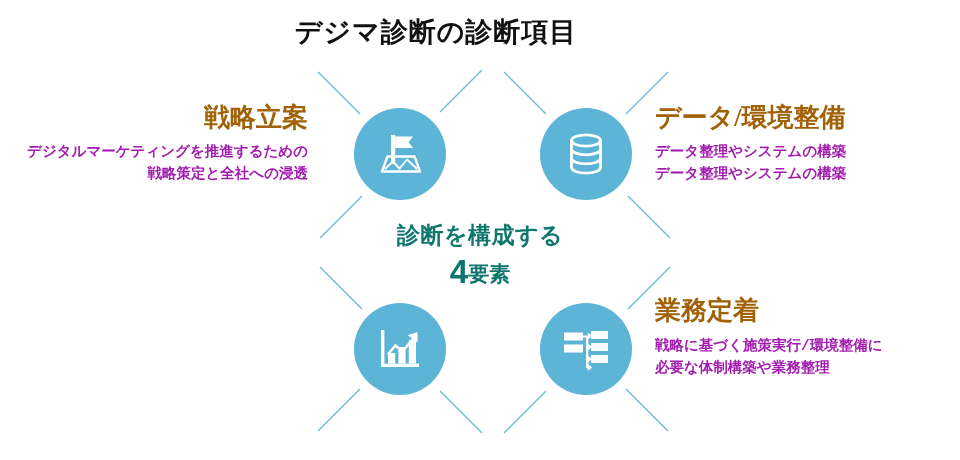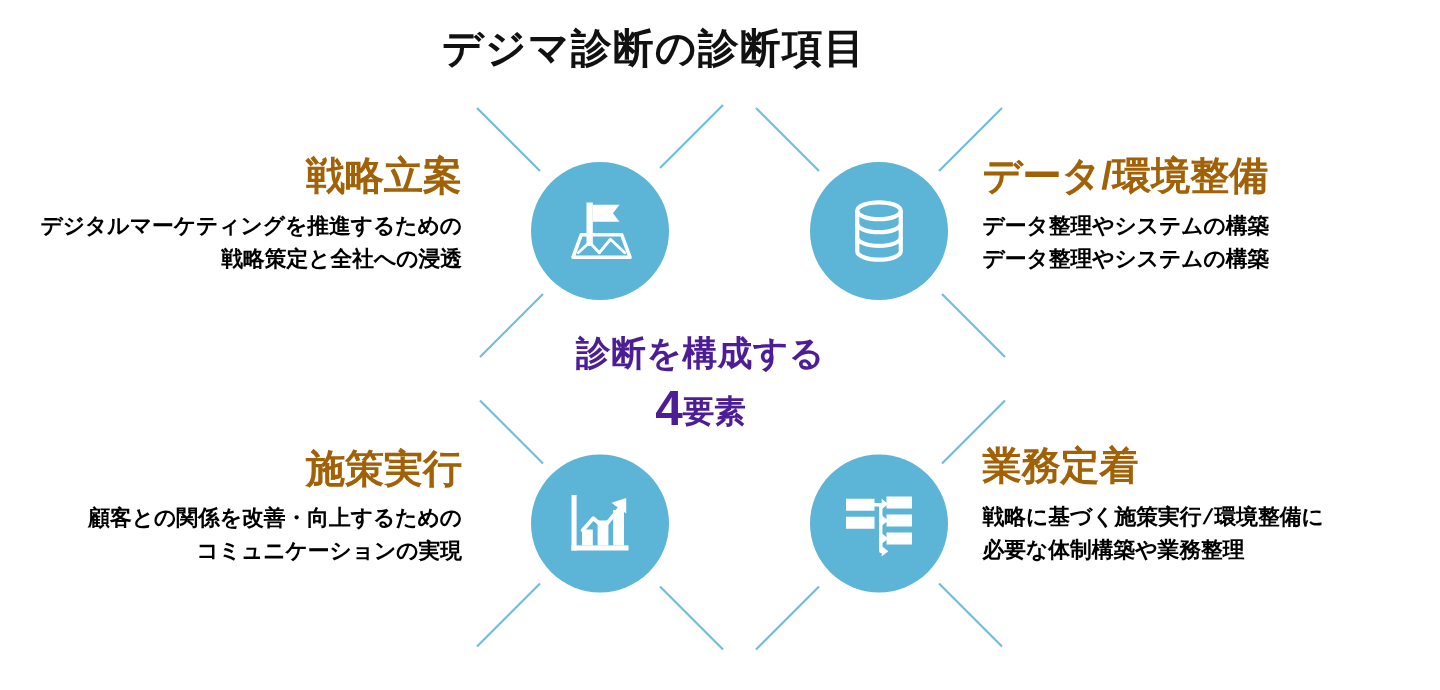--- a/index.html
+++ b/index.html
@@ -62,49 +62,49 @@
 
   
   .quad {
     position: absolute;
     width: 300px;
   }
   .quad-left  { text-align: right; }
   .quad-right { text-align: left;  }
 
   .quad-tl { left: 8px;   top: 103px; }
-  .quad-tr { left: 655px; top: 103px; }
+  .quad-tr { left: 655px; top: 103px; font-family: Liberation Serif, serif; }
   .quad-bl { left: 8px;   top: 298px; }
   .quad-br { left: 655px; top: 298px; font-family: Liberation Mono, monospace; }
 
   .quad-heading {
     font-size: 26px;
     font-weight: bold;
     color: #a16207;
     line-height: 1.15;
     margin: 0 0 7px 0;
     white-space: nowrap;
   }
   .quad-desc {
     font-size: 14.5px;
     font-weight: bold;
-    color: #000000;
+    color: #a21caf;
     line-height: 1.55;
     margin: 0;
   }
   .quad-desc span { display: block; white-space: nowrap; }
 
   
   .center-label {
     position: absolute;
-    left: 317px;
+    left: 330px;
     top: 222px;
     width: 300px;
     text-align: center;
-    color: #4c1d95;
+    color: #0f766e;
   }
   .center-line1 {
     font-size: 23px;
     font-weight: bold;
     line-height: 1.2;
     letter-spacing: 0.5px;
   }
   .center-line2 {
     line-height: 1.2;
     margin-top: 2px;
@@ -246,27 +246,20 @@
   </div>
 
   <div class="quad quad-right quad-tr">
     <div class="quad-heading">データ/環境整備</div>
     <div class="quad-desc">
       <span>データ整理やシステムの構築</span>
       <span>データ整理やシステムの構築</span>
     </div>
   </div>
 
-  <div class="quad quad-left quad-bl">
-    <div class="quad-heading">施策実行</div>
-    <div class="quad-desc">
-      <span>顧客との関係を改善・向上するための</span>
-      <span>コミュニケーションの実現</span>
-    </div>
-  </div>
 
   <div class="quad quad-right quad-br">
     <div class="quad-heading">業務定着</div>
     <div class="quad-desc">
       <span>戦略に基づく施策実行/環境整備に</span>
       <span>必要な体制構築や業務整理</span>
     </div>
   </div>
 
 </div>

